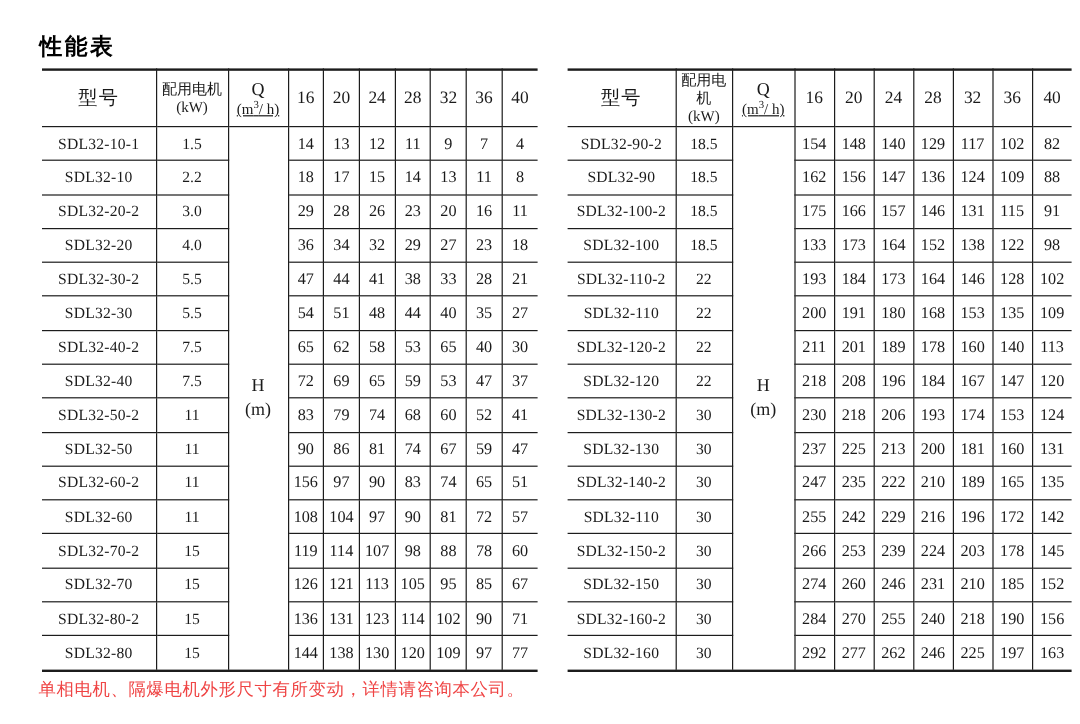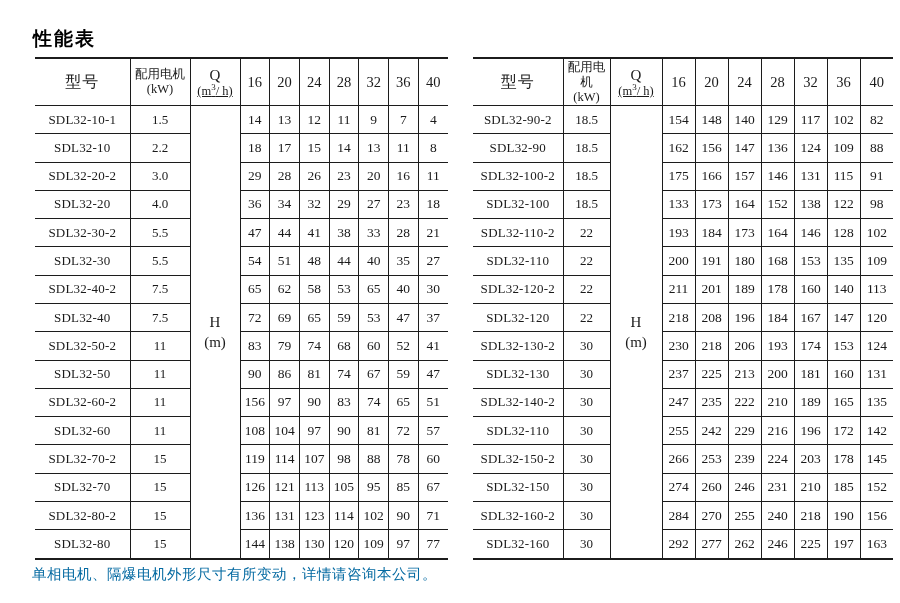--- a/index.html
+++ b/index.html
@@ -74,21 +74,21 @@
   }
   .model-cell { font-size: 13px; letter-spacing: 0.2px; font-family: Liberation Serif, serif; }
   .kw-cell    { font-size: 13px; }
   .num-cell   { font-size: 13.5px; }
 
   .footer-note {
     position: absolute;
     left: 32px;
     top: 565px;
     font-size: 14.5px;
-    color: #0369a1;
+    color: #ef4444;
     letter-spacing: 0.5px;
   }
 </style>
 </head>
 <body>
 
 <div class="page-title">性能表</div>
 
 <table class="perf t-left">
   <colgroup>

